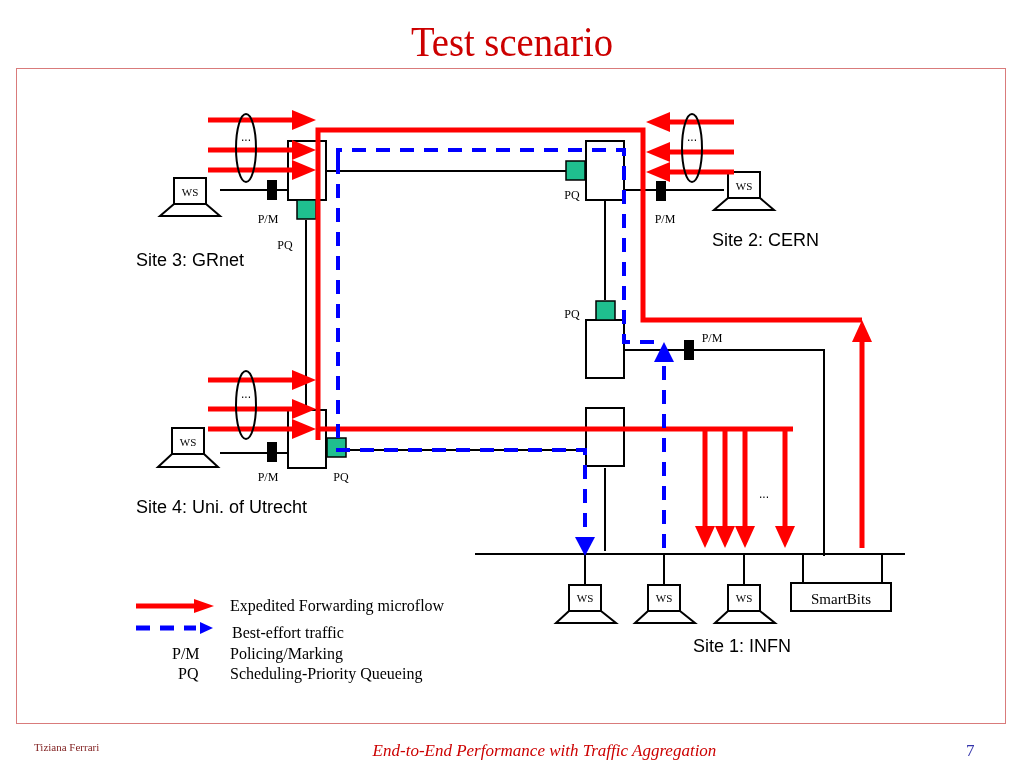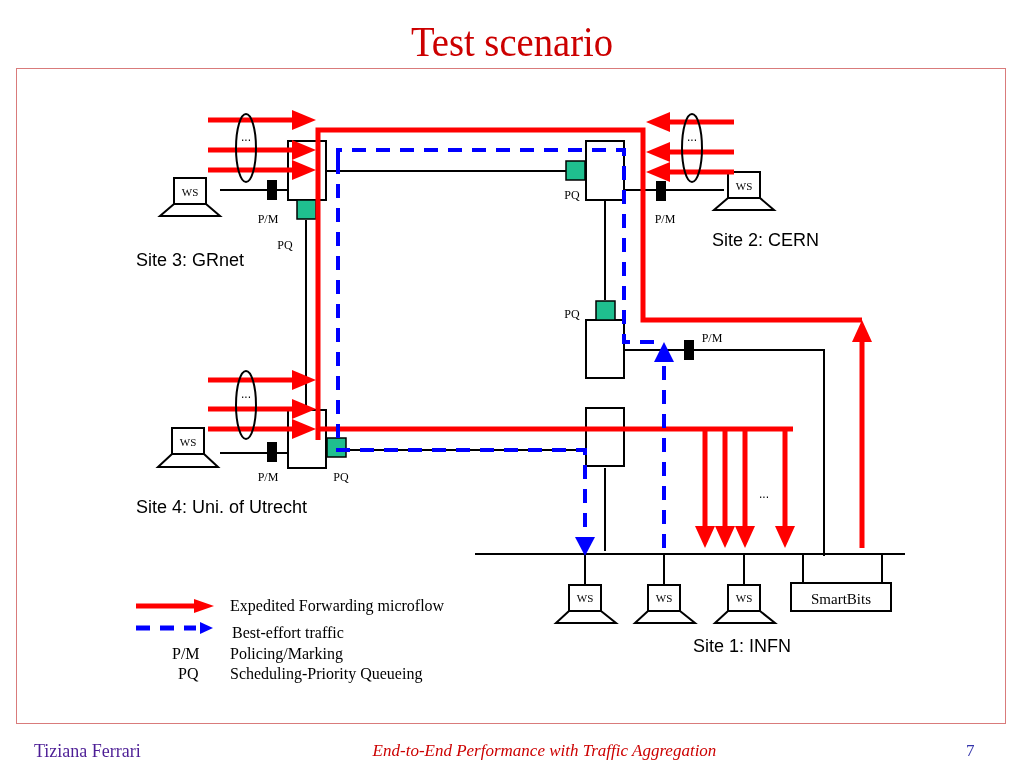--- a/index.html
+++ b/index.html
@@ -8,21 +8,21 @@
       position: absolute; left: 0; top: 14px; width: 1024px; text-align: center;
       font-family: "Liberation Serif", serif; font-size: 42px; color: #cc0000; line-height: 56px;
       transform: scaleX(0.92);
     }
     .panel {
       position: absolute; left: 16px; top: 68px; width: 990px; height: 656px;
       border: 1px solid #d97b7b; box-sizing: border-box;
     }
     svg.diagram { position: absolute; left: 0; top: 0; width: 1024px; height: 768px; }
     .footer-author {
-      position: absolute; left: 34px; top: 741px; font-size: 18px; color: #4c1d95;
+      position: absolute; left: 34px; top: 741px; font-size: 11px; color: #7f1d1d;
       font-family: "Liberation Serif", serif;
     }
     .footer-title {
       position: absolute; left: 0; width: 1001px; top: 741px; text-align: center; font-size: 17px;
       font-style: italic; color: #cc0000; font-family: "Liberation Serif", serif; padding-left: 88px; box-sizing: border-box;
     }
     .footer-page {
       position: absolute; left: 966px; top: 741px; font-size: 17px; color: #3333aa;
       font-family: "Liberation Serif", serif;
     }

